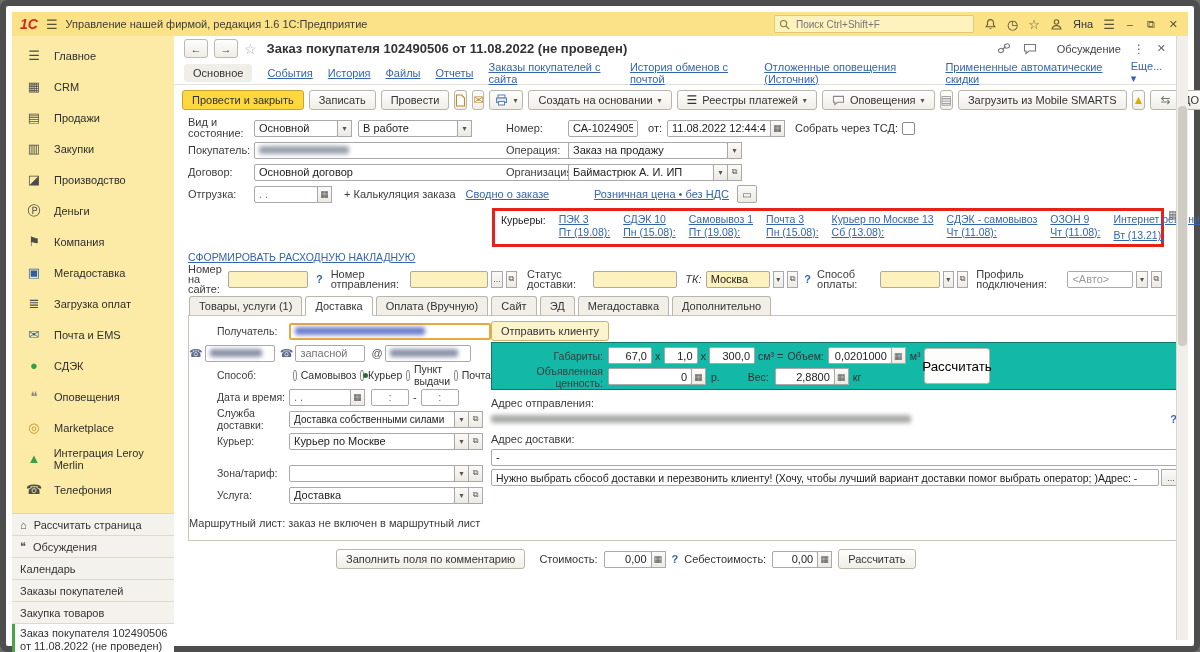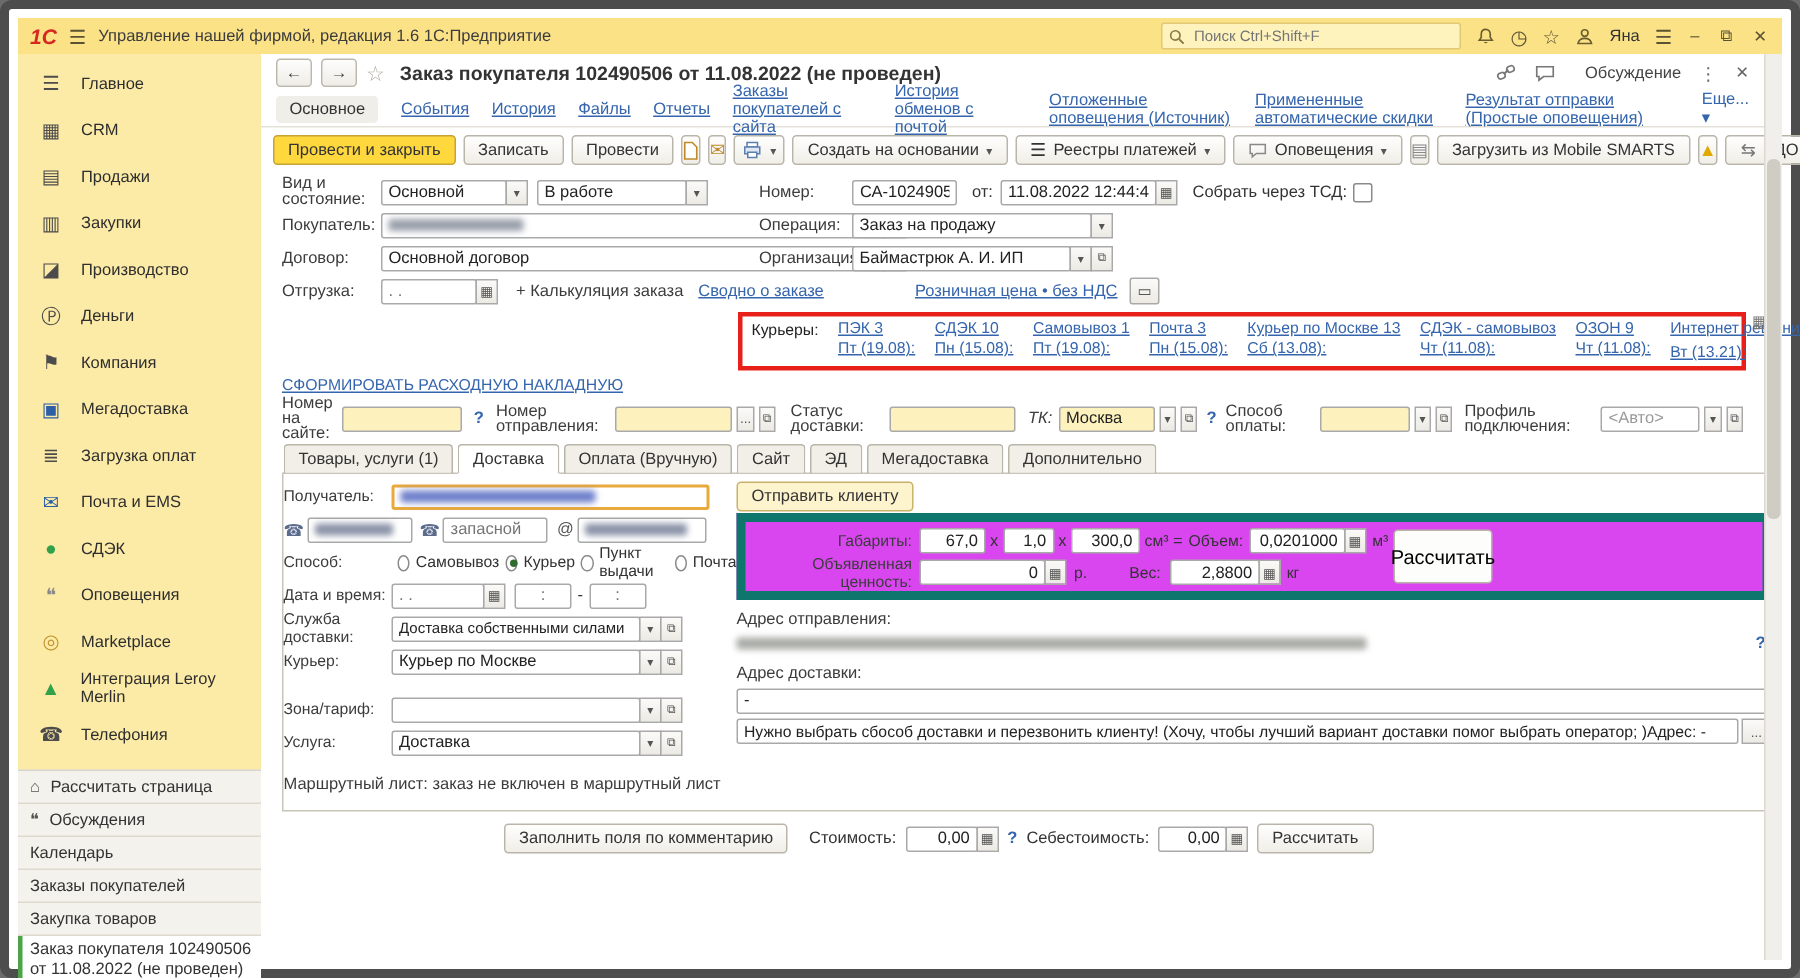--- a/index.html
+++ b/index.html
@@ -98,23 +98,23 @@
 
   
   .tabs{display:flex;margin-top:4px;position:relative;z-index:2;padding-left:1px;}
   .tab{border:1px solid #b9b5a9;border-bottom:1px solid #c8c4ba;padding:3px 9px;background:#f1efe8;
        border-radius:3px 3px 0 0;margin-right:3px;cursor:pointer;color:#333;white-space:nowrap;}
   .tab.active{background:#fff;border-bottom-color:#fff;}
   .panel{border:1px solid #c8c4ba;margin-top:-1px;display:flex;padding:4px 4px 6px 0;box-sizing:border-box;width:1000px;}
   .pleft{width:302px;flex:0 0 302px;padding-left:0;}
   .pright{flex:1;position:relative;}
   .prow{display:flex;align-items:center;height:22px;}
-  .pleft .pl{width:72px;flex:0 0 72px;font-size:10.5px;color:#3c3c3c;}
+  .pleft .pl{width:72px;flex:0 0 72px;font-size:10.5px;color:#3c3c3c;padding-left:28px;}
   .phic{color:#5a6b8c;font-size:11px;margin-right:2px;}
-  .grayp{background:#d946ef;border:6px solid #0f766e;position:relative;padding:2px 0;margin-right:2px;}
+  .grayp{background:#14b8a6;border:1px solid #0f766e;position:relative;padding:2px 0;margin-right:2px;}
   .grayp .glabel{width:116px;flex:0 0 116px;text-align:right;padding-right:5px;font-size:10.5px;color:#3c3c3c;box-sizing:border-box;}
   .calcbtn{position:absolute;left:432px;top:5px;height:36px;width:66px;border:1px solid #b9b5a9;border-radius:3px;
            background:#fdfdfc;display:flex;align-items:center;justify-content:center;cursor:pointer;}
   .addr-label{height:17px;display:flex;align-items:center;color:#3c3c3c;position:relative;}
   .addr-line{height:16px;display:flex;align-items:center;position:relative;}
   .footer-row{display:flex;align-items:center;gap:6px;height:24px;margin:6px 0 0 148px;}
   .plain{color:#3c3c3c;}
   svg{display:block;}
 </style>
 </head>
@@ -275,21 +275,20 @@
       <div class="navrow">
         <span class="chip">Основное</span>
         <a class="lnk">События</a>
         <a class="lnk">История</a>
         <a class="lnk">Файлы</a>
         <a class="lnk">Отчеты</a>
         <a class="lnk">Заказы покупателей с сайта</a>
         <a class="lnk">История обменов с почтой</a>
         <a class="lnk">Отложенные оповещения (Источник)</a>
         <a class="lnk">Примененные автоматические скидки</a>
-        <a class="lnk">Результат отправки (Простые оповещения)</a>
         <span class="more"><span>Еще...</span> <span class="dd">▾</span></span>
       </div>
 
       <div class="toolbar">
         <button class="btn primary">Провести и закрыть</button>
         <button class="btn">Записать</button>
         <button class="btn">Провести</button>
         <button class="btn ib narrow">
           <svg width="11" height="13" viewBox="0 0 11 13">
               <path d="M1.5 1h5l3 3v8h-8z" fill="#fff" stroke="#c08a2a" stroke-width="1.1"></path>
@@ -381,21 +380,21 @@
             <span class="cb">⧉</span>
           </div>
         </div>
 
         <div class="frow">
           <span class="l1">Отгрузка:</span>
           <input class="fi" style="width: 64px;" placeholder=". .">
           <span class="cb cal">▦</span>
           <span class="plain" style="margin-left:12px;">+ Калькуляция заказа</span>
           <a class="lnk" style="margin-left:10px;">Сводно о заказе</a>
-          <div class="rgroup" style="left:422px;">
+          <div class="rgroup" style="left:406px;">
             <a class="lnk">Розничная цена • без НДС</a>
             <span class="cb" style="width:20px;height:18px;margin-left:8px;font-size:10px;border-radius:2px;">▭</span>
           </div>
         </div>
 
         <div class="courier-wrap">
           <div class="courbox">
             <span class="clabel">Курьеры:</span>
             <a class="cour">
                 <span>ПЭК 3</span>

